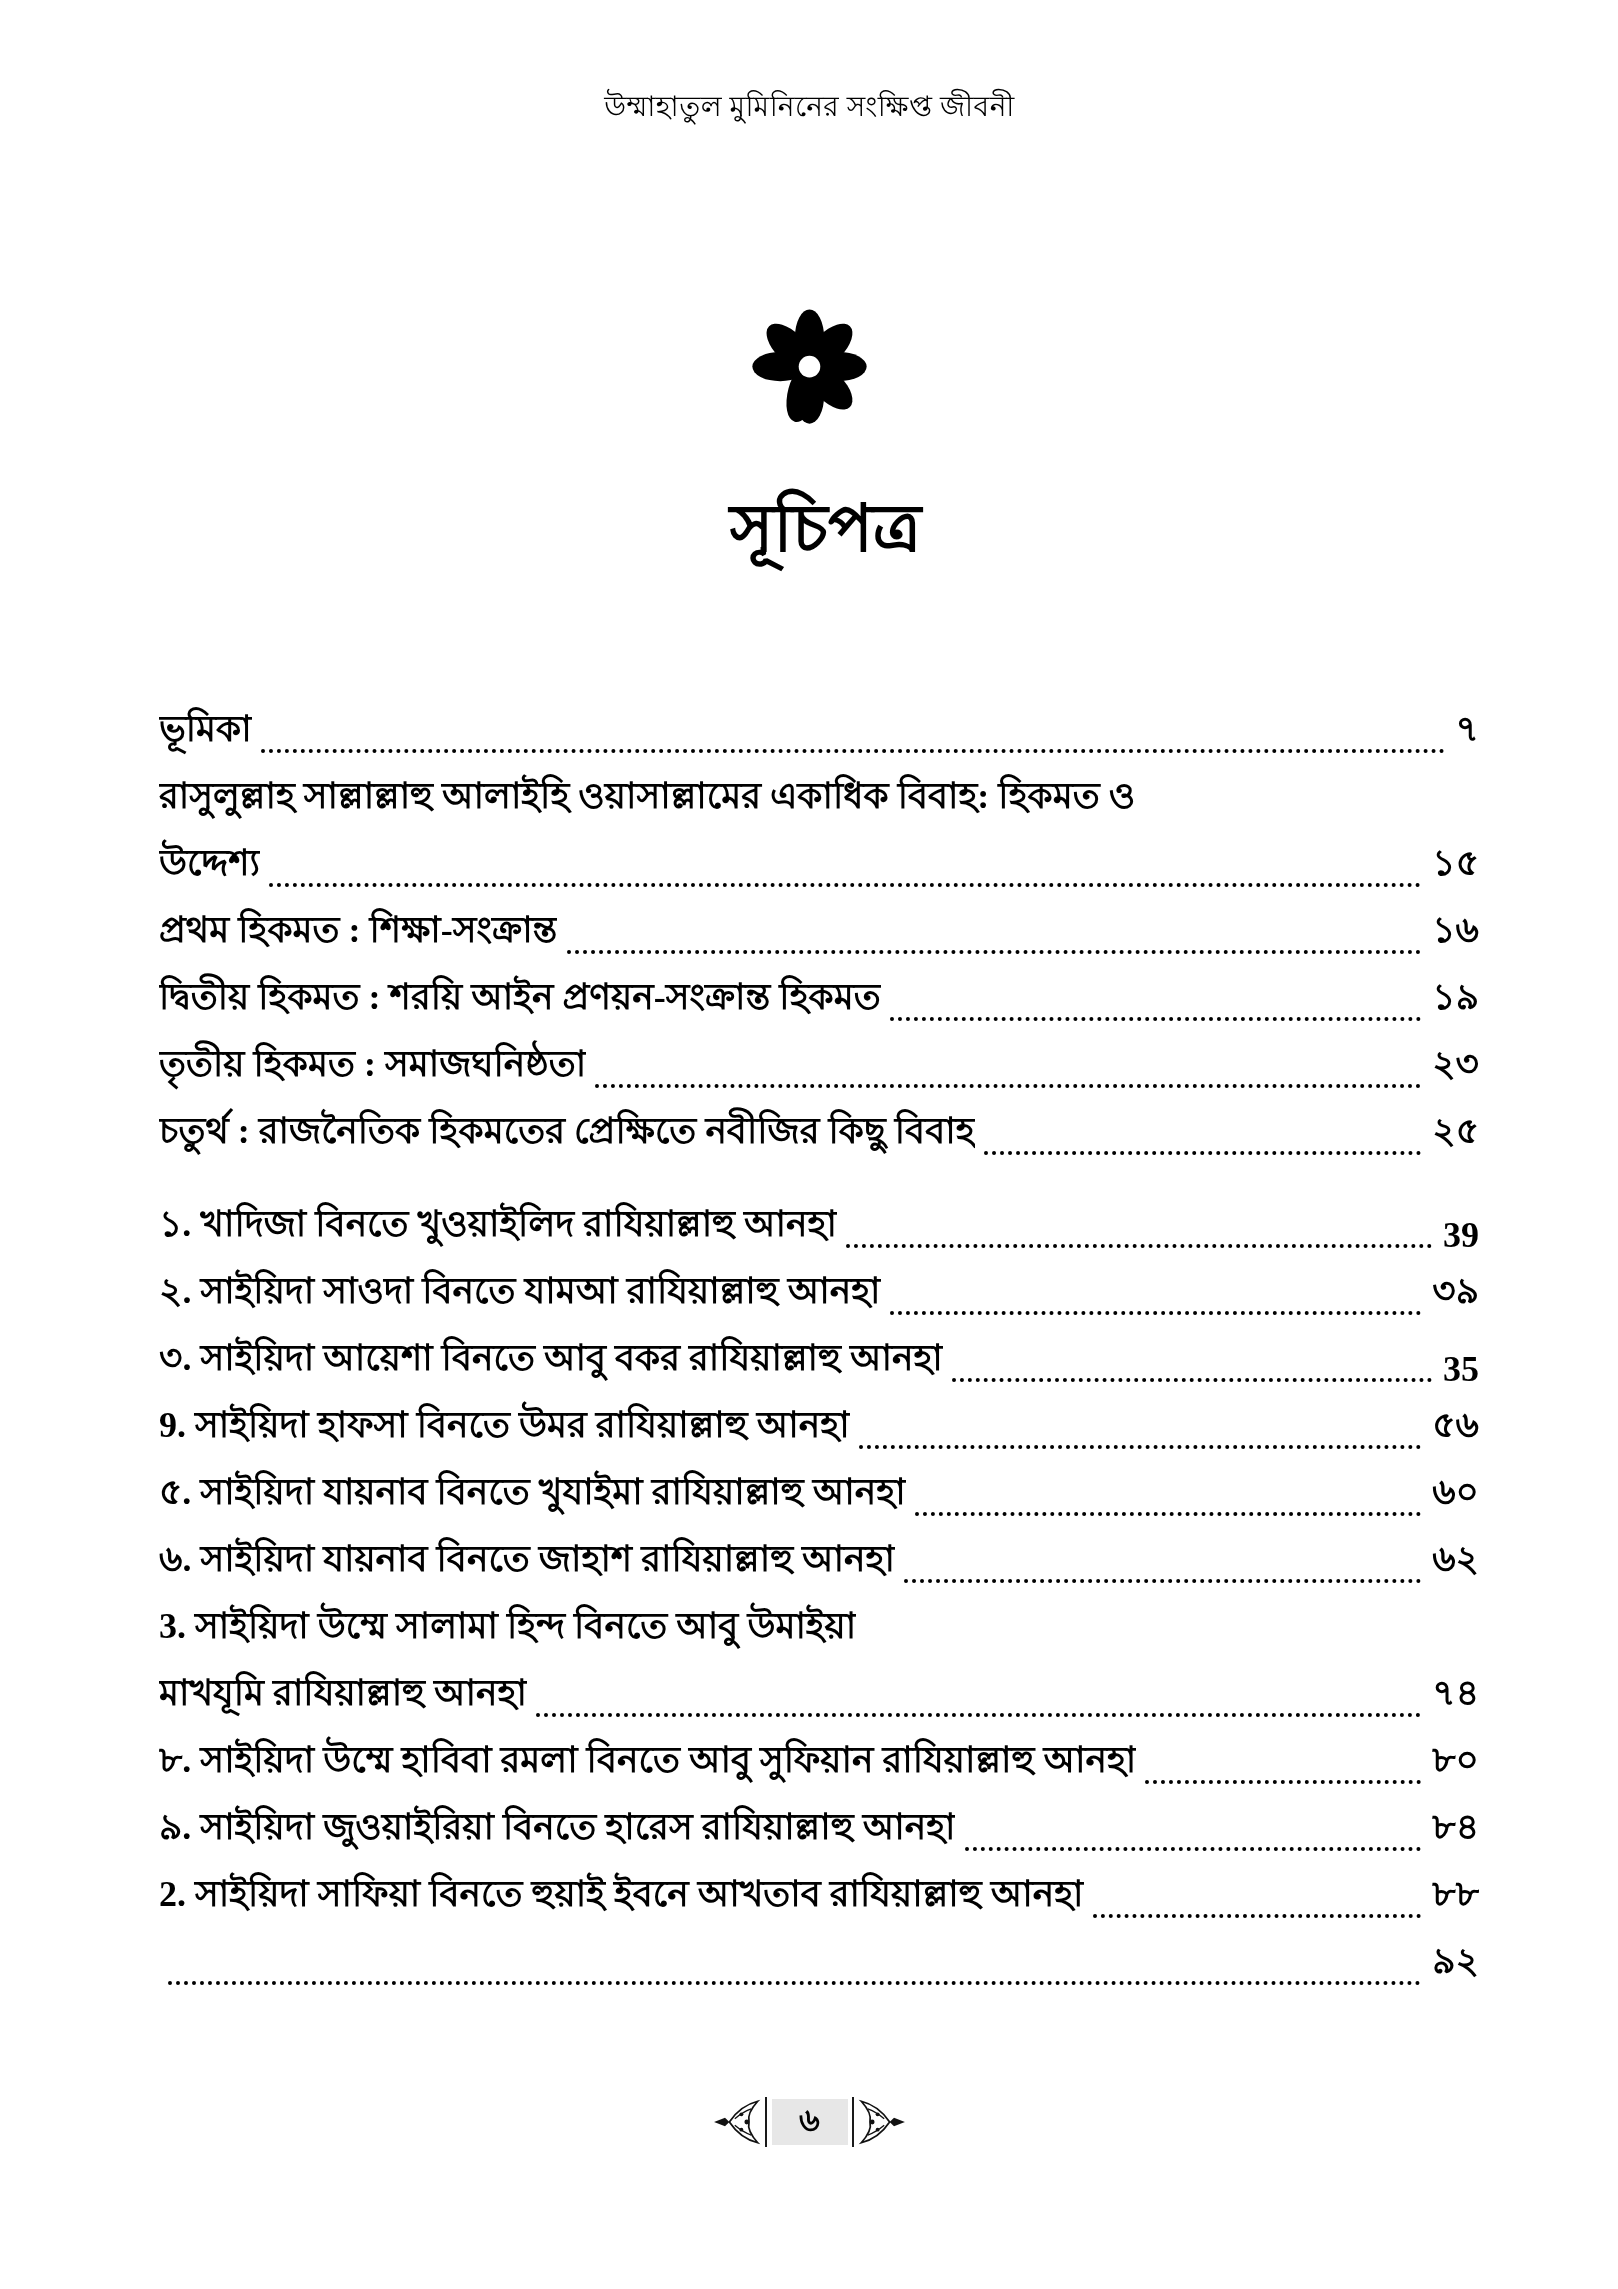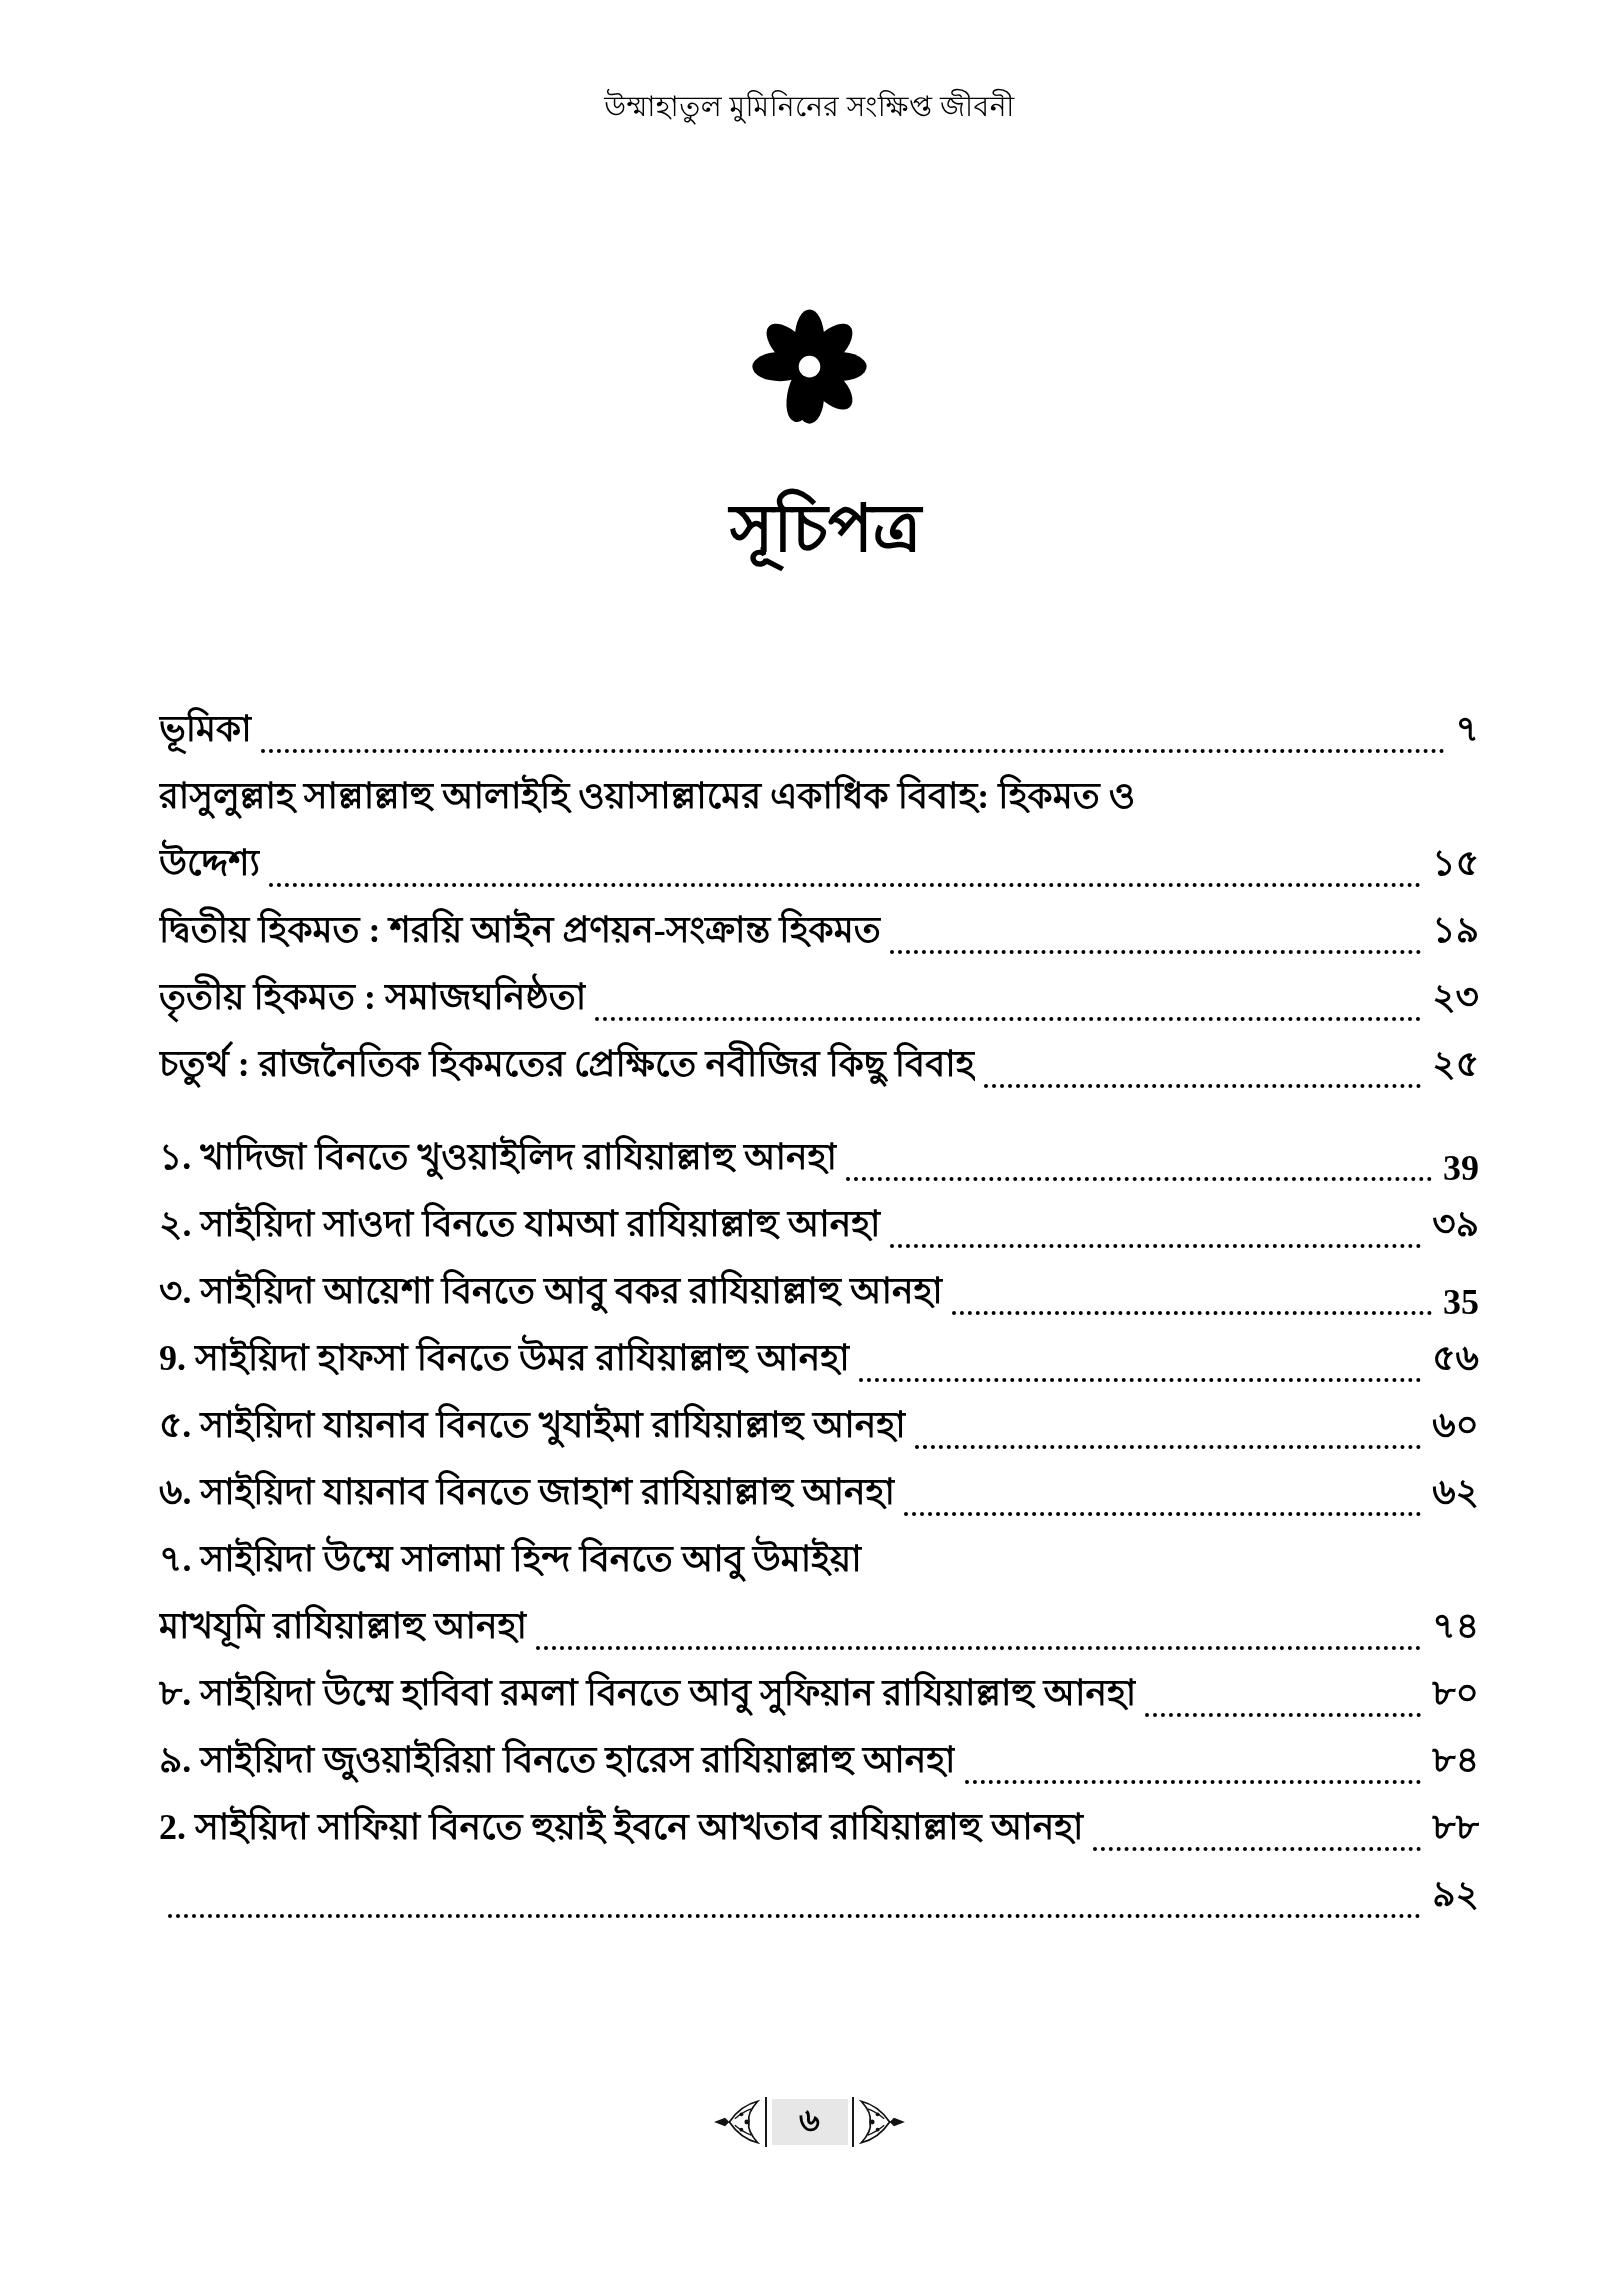--- a/index.html
+++ b/index.html
@@ -98,20 +98,25 @@
     </div>
     <div class="toc-row">
       <span class="toc-label">রাসুলুল্লাহ সাল্লাল্লাহু আলাইহি ওয়াসাল্লামের একাধিক বিবাহ: হিকমত ও</span>
     </div>
     <div class="toc-row">
       <span class="toc-label">উদ্দেশ্য</span>
       <span class="dot-leader"></span>
       <span class="toc-page">১৫</span>
     </div>
     <div class="toc-row">
+      <span class="toc-label">প্রথম হিকমত : শিক্ষা-সংক্রান্ত</span>
+      <span class="dot-leader"></span>
+      <span class="toc-page">১৬</span>
+    </div>
+    <div class="toc-row">
       <span class="toc-label">দ্বিতীয় হিকমত : শরয়ি আইন প্রণয়ন-সংক্রান্ত হিকমত</span>
       <span class="dot-leader"></span>
       <span class="toc-page">১৯</span>
     </div>
     <div class="toc-row">
       <span class="toc-label">তৃতীয় হিকমত : সমাজঘনিষ্ঠতা</span>
       <span class="dot-leader"></span>
       <span class="toc-page">২৩</span>
     </div>
     <div class="toc-row">
@@ -143,21 +148,21 @@
       <span class="toc-label">৫. সাইয়িদা যায়নাব বিনতে খুযাইমা রাযিয়াল্লাহু আনহা</span>
       <span class="dot-leader"></span>
       <span class="toc-page">৬০</span>
     </div>
     <div class="toc-row">
       <span class="toc-label">৬. সাইয়িদা যায়নাব বিনতে জাহাশ রাযিয়াল্লাহু আনহা</span>
       <span class="dot-leader"></span>
       <span class="toc-page">৬২</span>
     </div>
     <div class="toc-row">
-      <span class="toc-label">৭. সাইয়িদা উম্মে সালামা হিন্দ বিনতে আবু উমাইয়া</span>
+      <span class="toc-label">3. সাইয়িদা উম্মে সালামা হিন্দ বিনতে আবু উমাইয়া</span>
     </div>
     <div class="toc-row">
       <span class="toc-label">মাখযূমি রাযিয়াল্লাহু আনহা</span>
       <span class="dot-leader"></span>
       <span class="toc-page">৭৪</span>
     </div>
     <div class="toc-row">
       <span class="toc-label">৮. সাইয়িদা উম্মে হাবিবা রমলা বিনতে আবু সুফিয়ান রাযিয়াল্লাহু আনহা</span>
       <span class="dot-leader"></span>
       <span class="toc-page">৮০</span>

